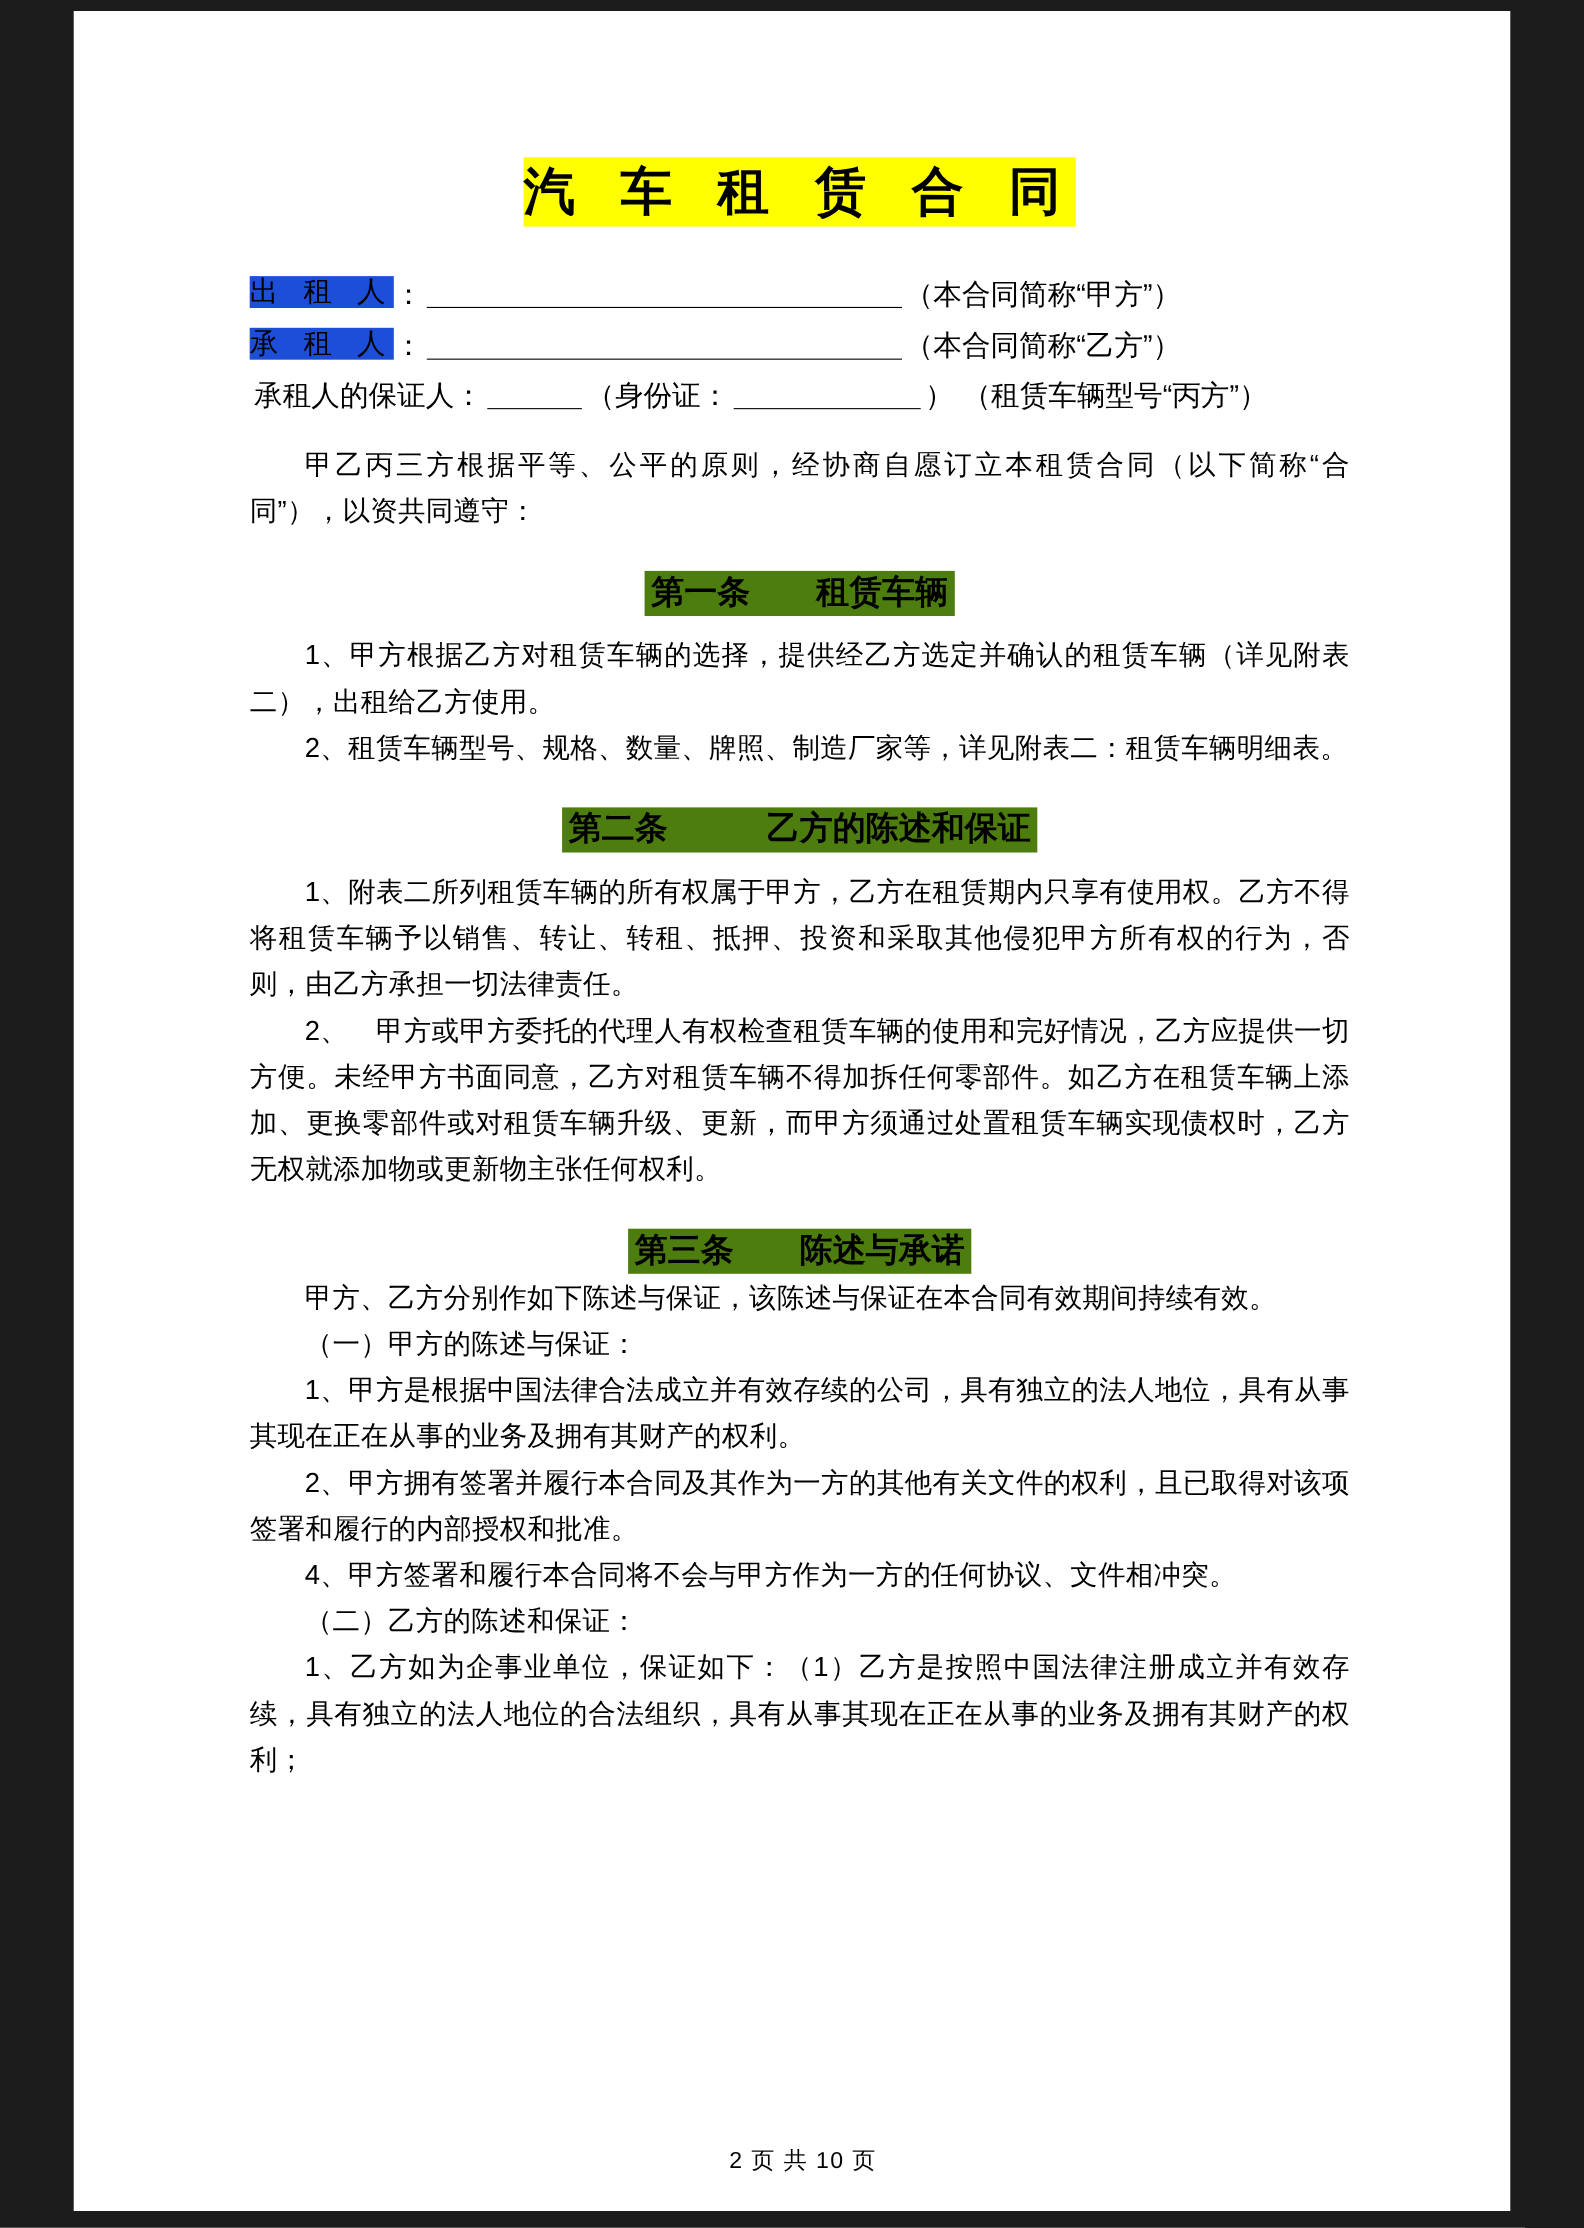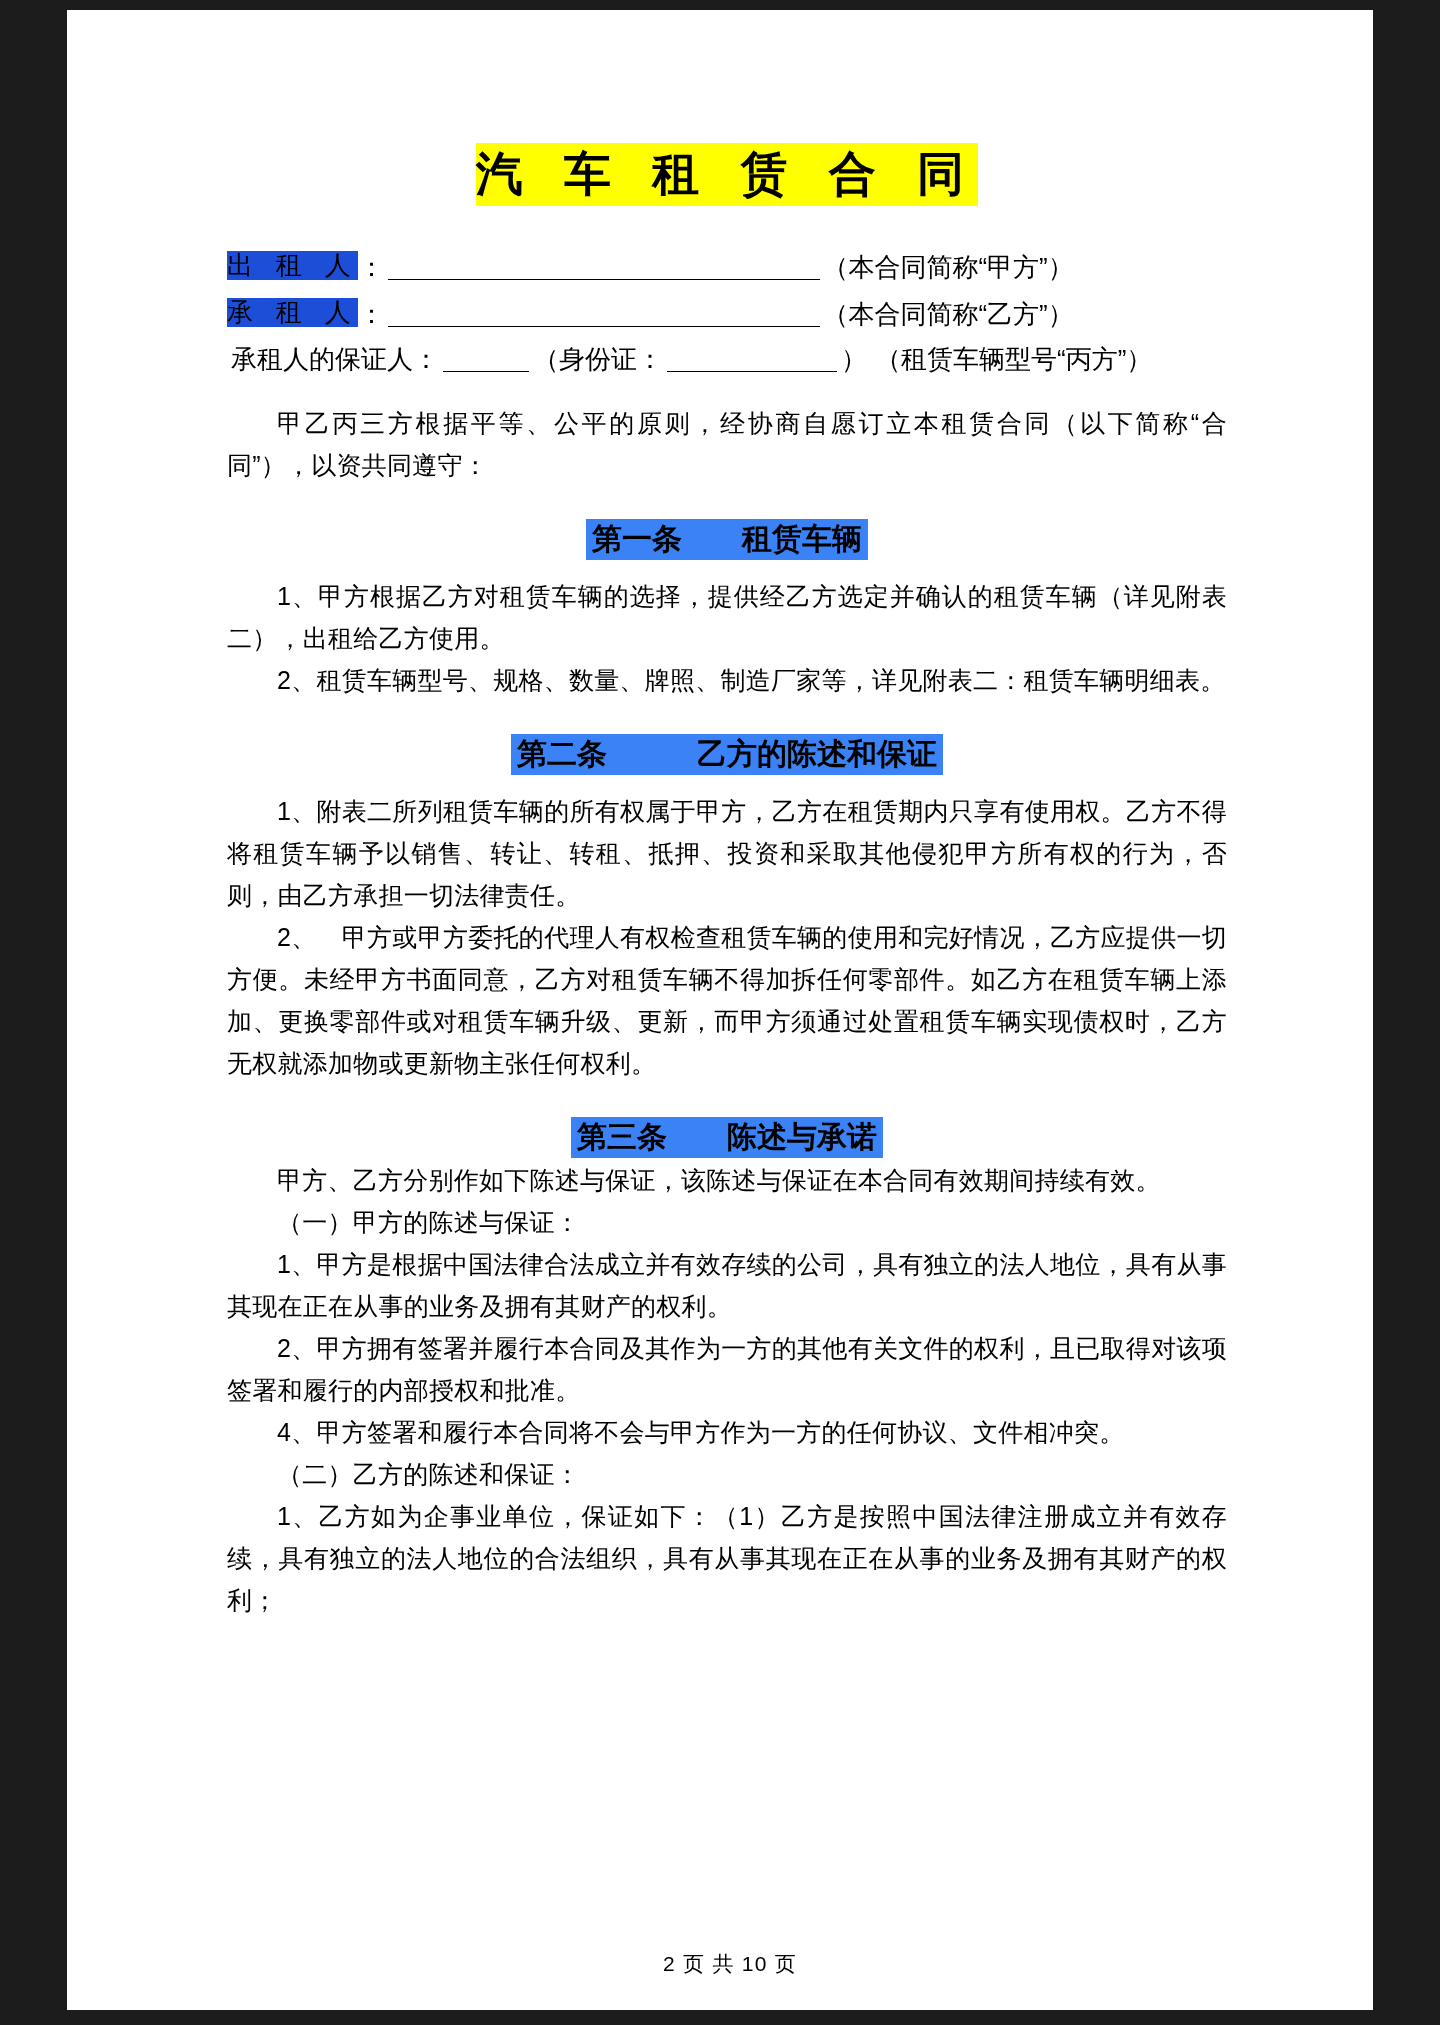--- a/index.html
+++ b/index.html
@@ -118,21 +118,21 @@
   
   .section-heading {
     text-align: center;
     font-size: 30px;
     font-weight: 700;
     color: #000;
     margin: 0;
     line-height: 1.5;
   }
   .section-heading .hl {
-    background: #3b82f6;
+    background: #4d7c0f;
     padding: 3px 6px 5px 6px;
     white-space: pre;
   }
 
   
   .footer {
     position: absolute;
     left: 0;
     right: 0;
     bottom: 32px;

